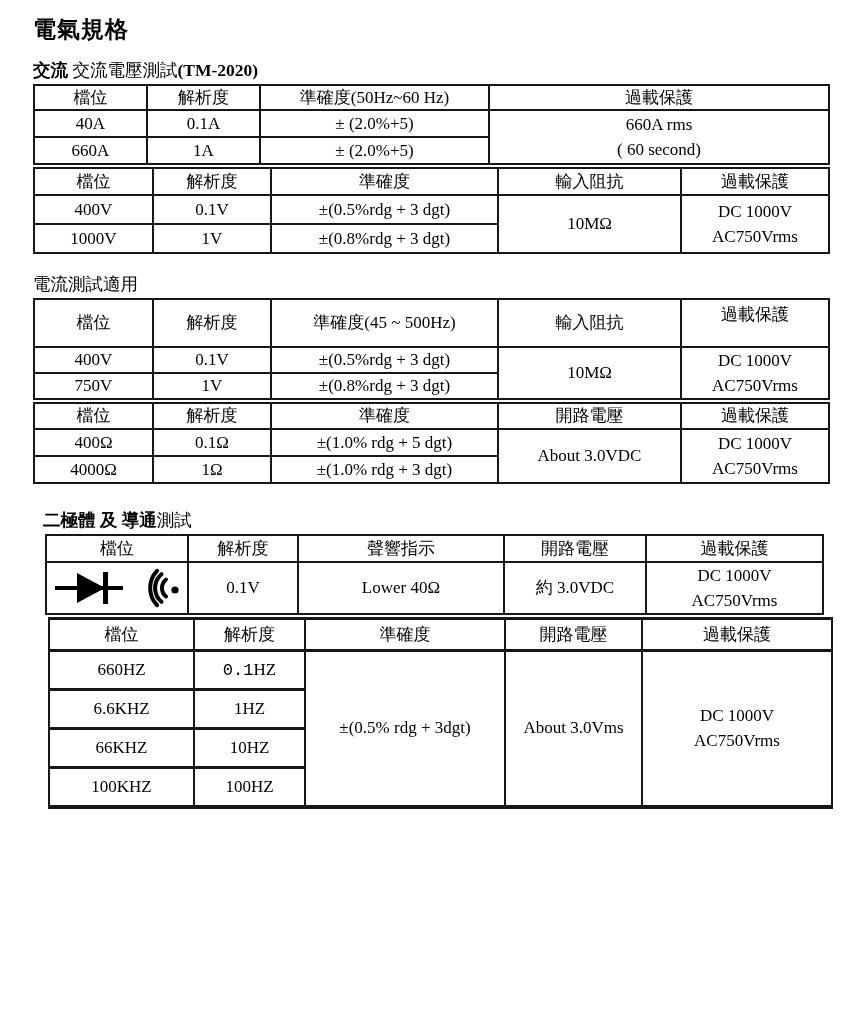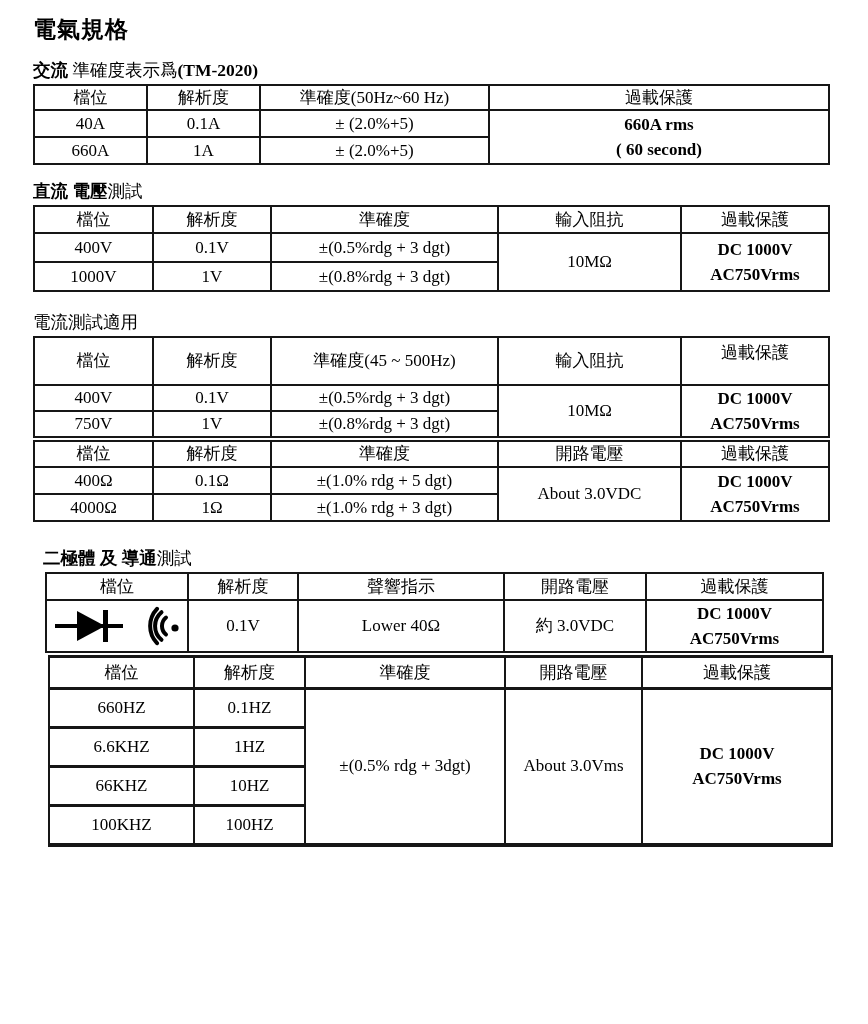--- a/index.html
+++ b/index.html
@@ -17,33 +17,33 @@
   .mt5{margin-top:25px;margin-left:10px;}
   .mt6{margin-top:25px;margin-left:13px;}
   table{border-collapse:collapse;table-layout:fixed;margin-top:2px;}
   td,th{border:2px solid #161616;font-size:17px;font-weight:normal;
         text-align:center;vertical-align:middle;padding:0;line-height:22px;}
   .ind5{margin-left:12px;}
   .ind6{margin-left:15px;}
   .t6 td,.t6 th{border-top-width:3px;border-bottom-width:3px;}
   .t6{border-bottom:4px solid #161616;}
   .top-align{vertical-align:top;padding-top:4px;}
-  .two-line div{line-height:25px;font-weight:bold;}
-  .sans{font-family:Liberation Serif, serif;margin-top:48px;}
+  .two-line div{line-height:25px;}
+  .sans{font-family:Liberation Mono, monospace;margin-top:48px;}
   .icon-cell svg{vertical-align:middle;}
 </style>
 </head>
 <body>
 
 <div class="page">
 
   <h1 class="doc-title">電氣規格</h1>
 
 
-  <p class="sec-head mt1"><span class="b">交流</span><span> 準確度表示爲</span><span class="b">(TM-2020)</span></p>
+  <p class="sec-head mt1"><span class="b">交流</span><span> 交流電壓測試</span><span class="b">(TM-2020)</span></p>
   <table class="t1" style="width:795px;">
     <colgroup>
         <col style="width:113px">
         <col style="width:113px">
         <col style="width:229px">
         <col style="width:340px">
       </colgroup>
     <tbody>
         <tr style="height:25px">
       <th>檔位</th>
@@ -61,21 +61,20 @@
       </td>
     </tr>
     <tr style="height:27px">
       <td>660A</td>
       <td>1A</td>
       <td>± (2.0%+5)</td>
     </tr>
   </tbody>
     </table>
 
-  <p class="sec-head mt2"><span class="b">直流 電壓</span><span>測試</span></p>
   <table class="t2" style="width:795px;">
     <colgroup>
         <col style="width:119px">
         <col style="width:118px">
         <col style="width:227px">
         <col style="width:183px">
         <col style="width:148px">
       </colgroup>
     <tbody>
         <tr style="height:27px">

